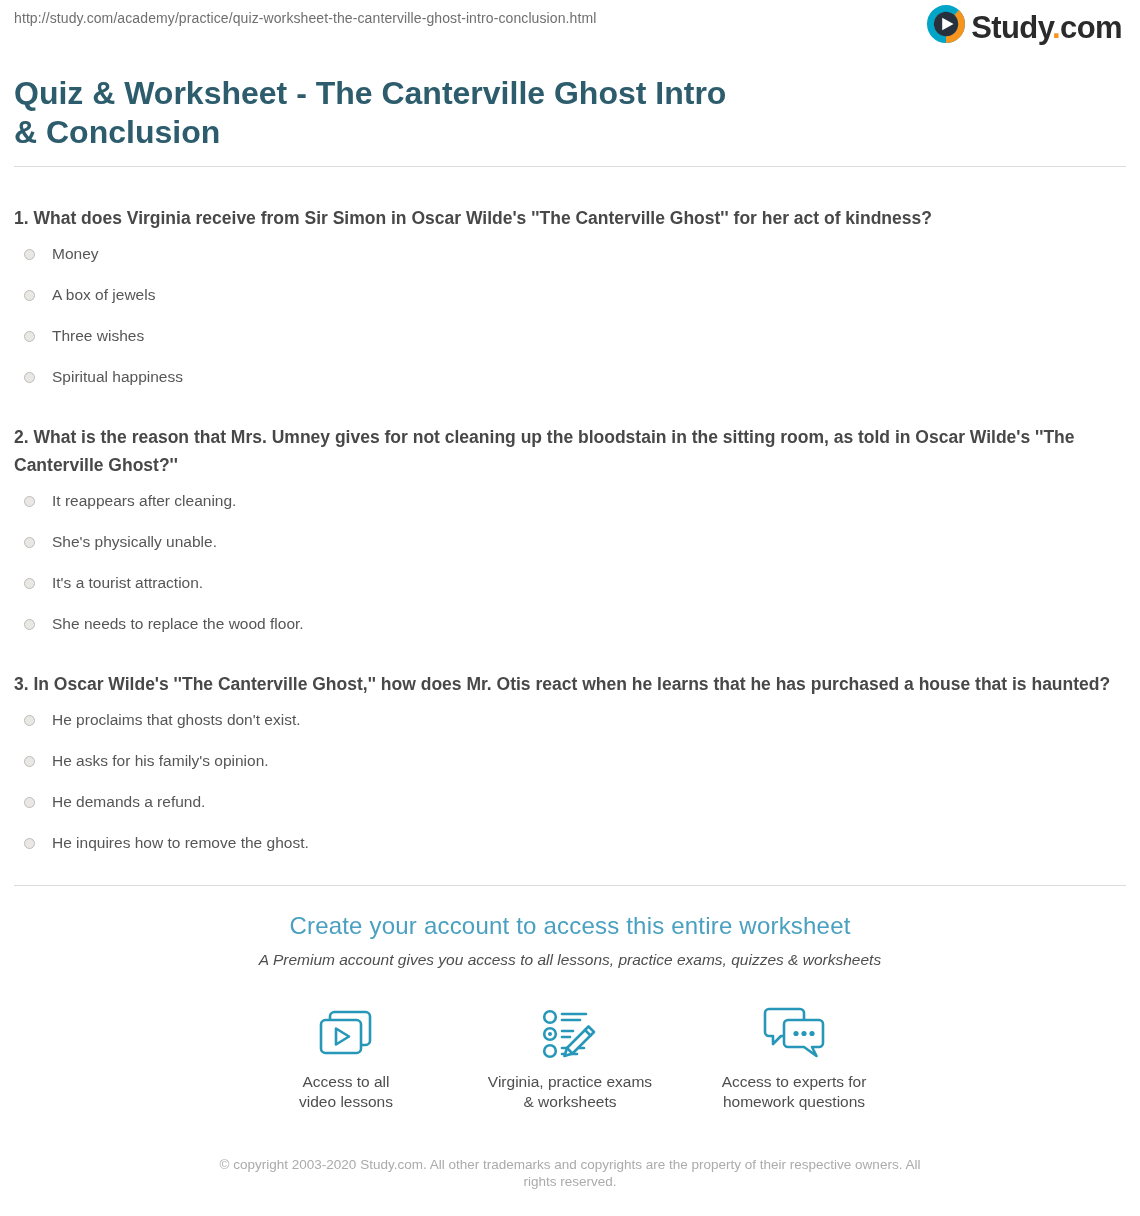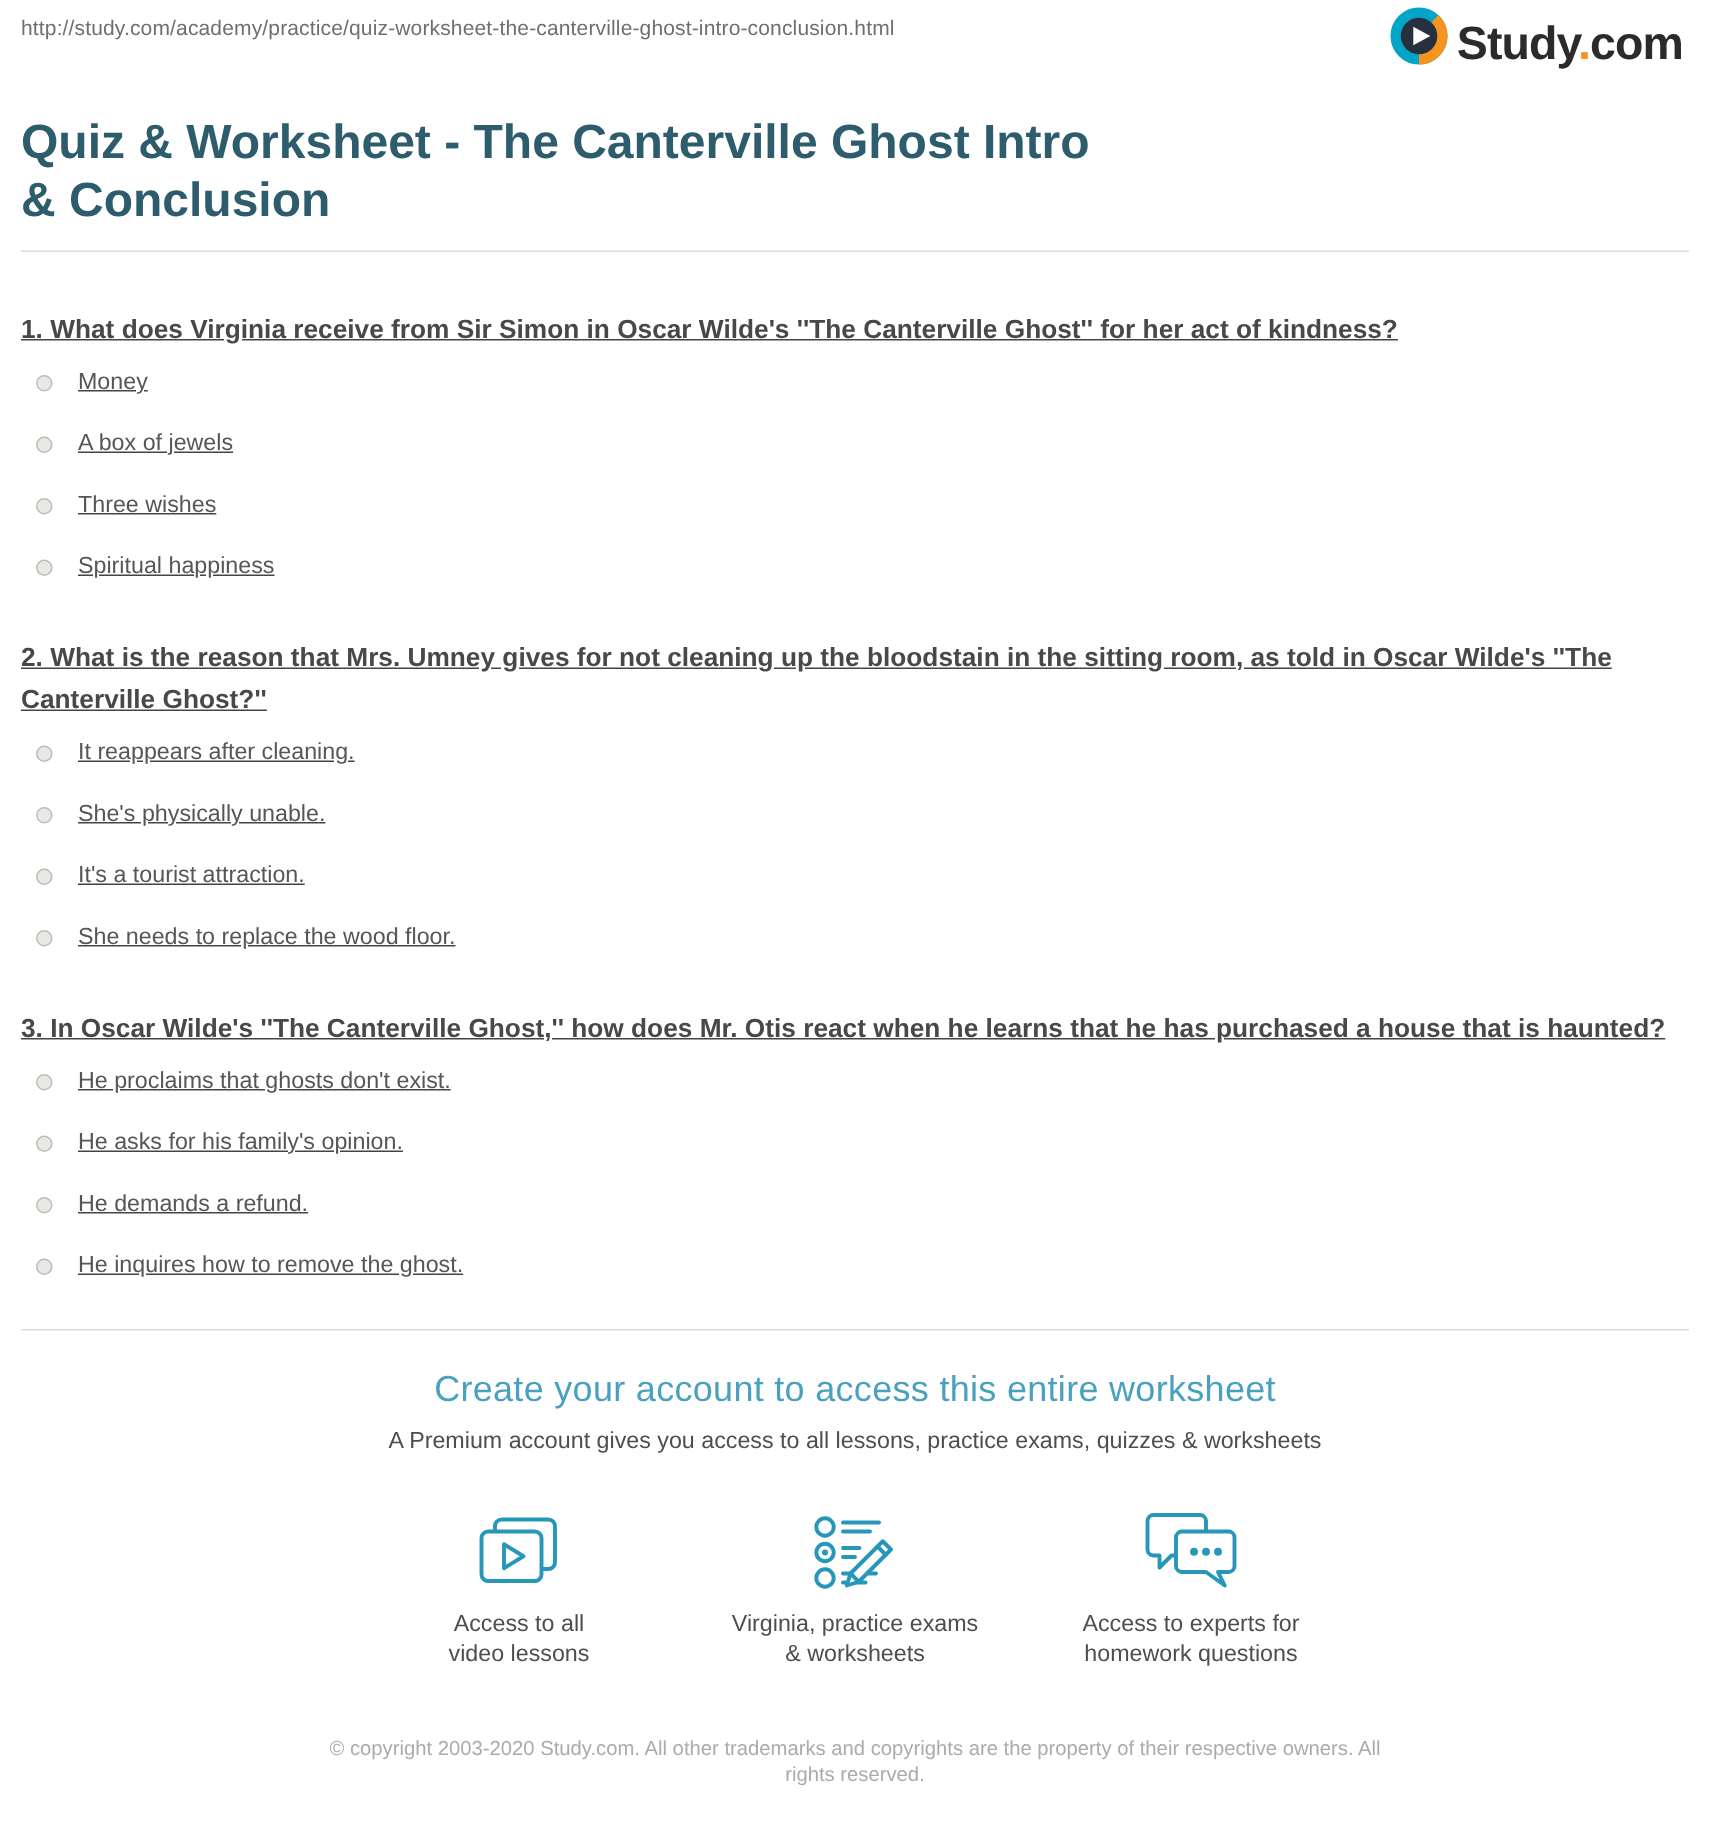--- a/index.html
+++ b/index.html
@@ -84,37 +84,38 @@
     height: 11px;
     border-radius: 50%;
     background: #e9e8e5;
     border: 1px solid #bdbcba;
     margin-right: 17px;
   }
   .option-label {
     font-size: 15.5px;
     color: #565656;
   }
-  .questions-wrap { margin-bottom: 33px; text-decoration: underline; }
+  .questions-wrap { margin-bottom: 33px; }
 
   
   .cta {
     text-align: center;
     padding-top: 26px;
   }
   .cta-heading {
     font-size: 24px;
     font-weight: 400;
     color: #4aa0c0;
     letter-spacing: 0.2px;
   }
   .cta-sub {
     margin-top: 11px;
     font-size: 15.5px;
     color: #4e4e4e;
+    font-style: italic;
   }
 
   
   .features {
     width: 665px;
     margin: 34px auto 0;
     display: flex;
     justify-content: space-between;
   }
   .feature {

